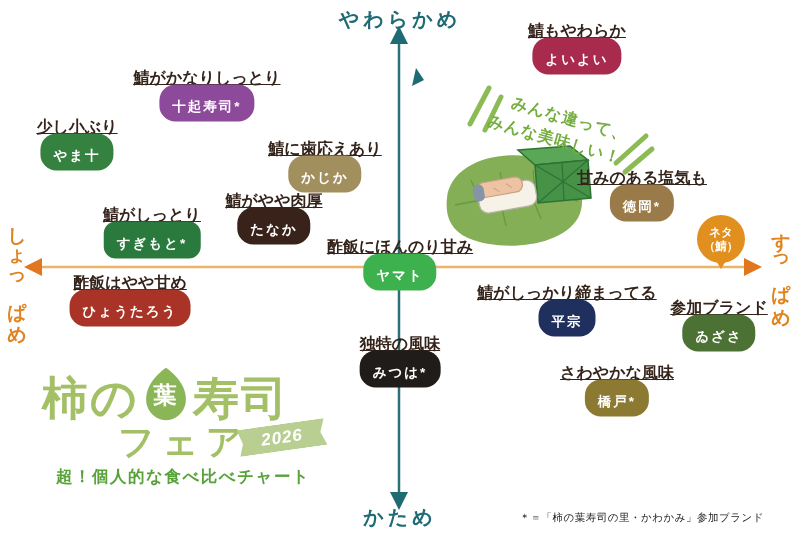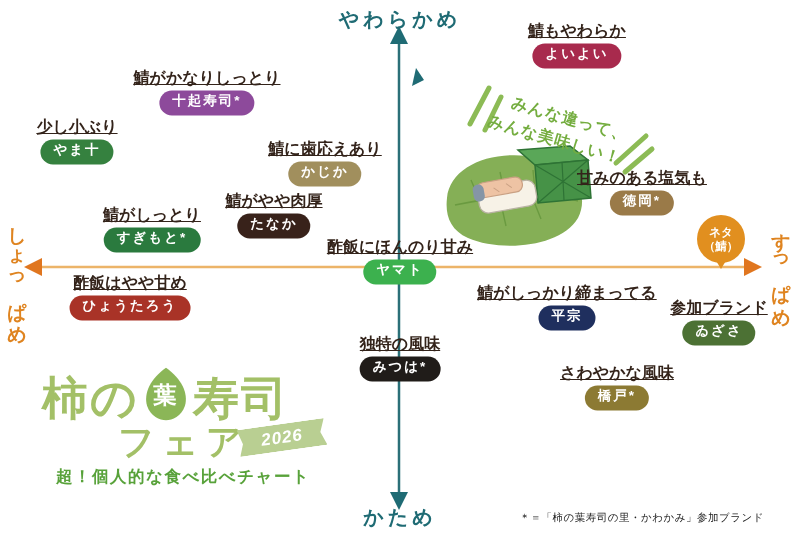--- a/index.html
+++ b/index.html
@@ -15,21 +15,21 @@
   .axis-right{left:768px;top:220px;writing-mode:vertical-rl;font-size:19px;letter-spacing:3px;}
   .axis-circle{position:absolute;z-index:3;border-radius:50%;color:#fff;display:flex;
                flex-direction:column;align-items:center;justify-content:center;
                text-align:center;font-weight:bold;line-height:1.25;}
   .circle-shari{left:408px;top:30px;width:58px;height:58px;background:#1f6b74;font-size:12px;}
   .circle-neta{left:697px;top:215px;width:48px;height:48px;background:#e18f1f;font-size:11.5px;}
   #brands{position:absolute;left:0;top:0;width:800px;height:534px;z-index:3;}
   .brand{position:absolute;}
   .brand .badge{position:absolute;transform:translate(-50%,-50%);white-space:nowrap;
                 color:#fff;font-size:13.5px;font-weight:bold;letter-spacing:2px;
-                padding:1px 13px 6px;border-radius:16px;}
+                padding:13px 13px 6px;border-radius:16px;}
   .brand .note{position:absolute;top:-14px;transform:translate(-50%,-100%);
                white-space:nowrap;font-size:16px;font-weight:bold;color:#33231a;text-decoration:underline;}
   .slogan{position:absolute;left:498px;top:86px;z-index:2;transform:rotate(16deg);
           transform-origin:left top;color:#74ad3f;font-weight:bold;font-size:16px;
           letter-spacing:1px;line-height:1.5;}
   .slogan .l1{margin-left:18px;}
   .title-block{position:absolute;left:42px;top:366px;z-index:2;width:300px;}
   .t1{display:flex;align-items:center;color:#a3c067;font-size:46px;letter-spacing:2px;
       font-weight:bold;line-height:1;}
   .t1 .leaf-wrap{display:inline-block;margin:0 2px;}
@@ -118,21 +118,21 @@
       <div class="brand" style="left: 325px; top: 174px;">
         <div class="note">鯖に歯応えあり</div>
         <div class="badge" style="background: rgb(161, 143, 93);">かじか</div>
       </div>
       <div class="brand" style="left: 274px; top: 226px;">
         <div class="note">鯖がやや肉厚</div>
         <div class="badge" style="background: rgb(56, 34, 26);">たなか</div>
       </div>
       <div class="brand" style="left: 152px; top: 240px;">
         <div class="note">鯖がしっとり</div>
-        <div class="badge" style="background: rgb(42, 122, 62);">すぎもと*</div>
+        <div class="badge" style="background: rgb(42, 122, 62); border-radius: 12px;">すぎもと*</div>
       </div>
       <div class="brand" style="left: 642px; top: 203px;">
         <div class="note">甘みのある塩気も</div>
         <div class="badge" style="background: rgb(154, 122, 72);">徳岡*</div>
       </div>
       <div class="brand" style="left: 400px; top: 272px;">
         <div class="note">酢飯にほんのり甘み</div>
         <div class="badge" style="background: rgb(60, 177, 78);">ヤマト</div>
       </div>
       <div class="brand" style="left: 130px; top: 308px;">

